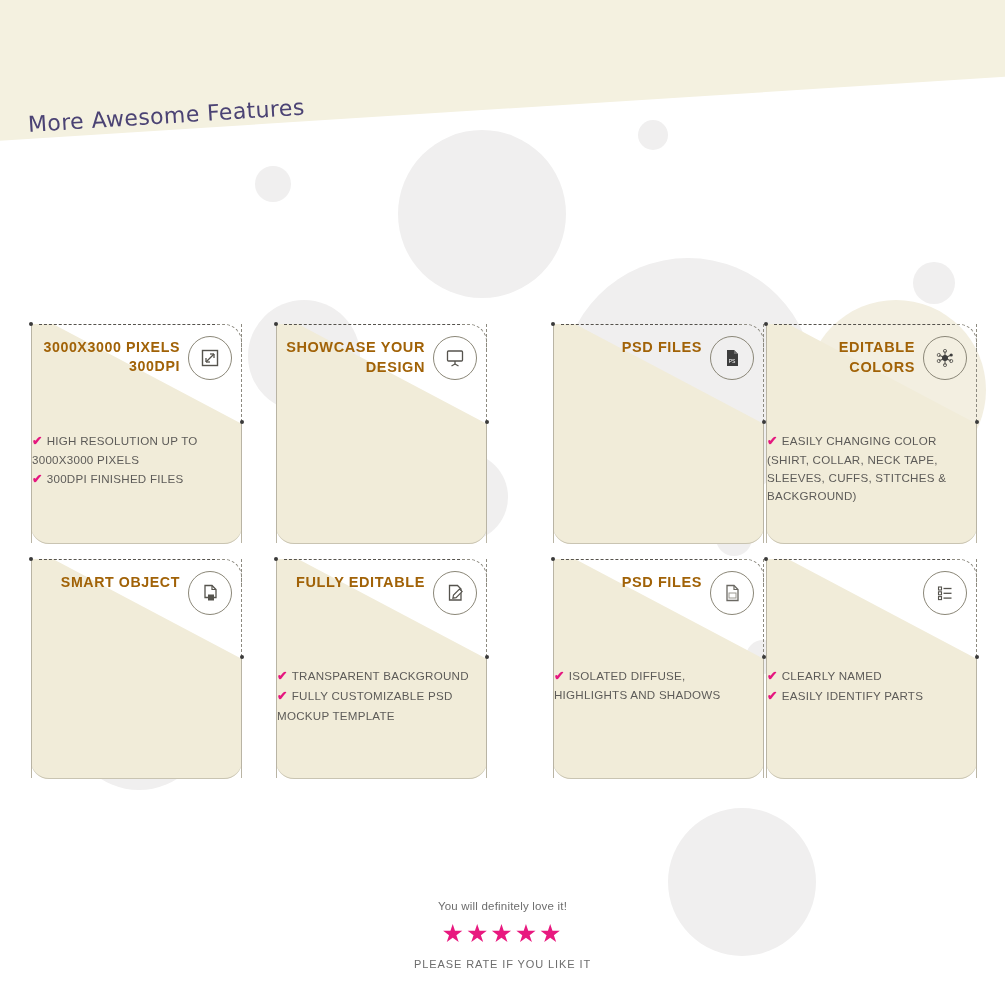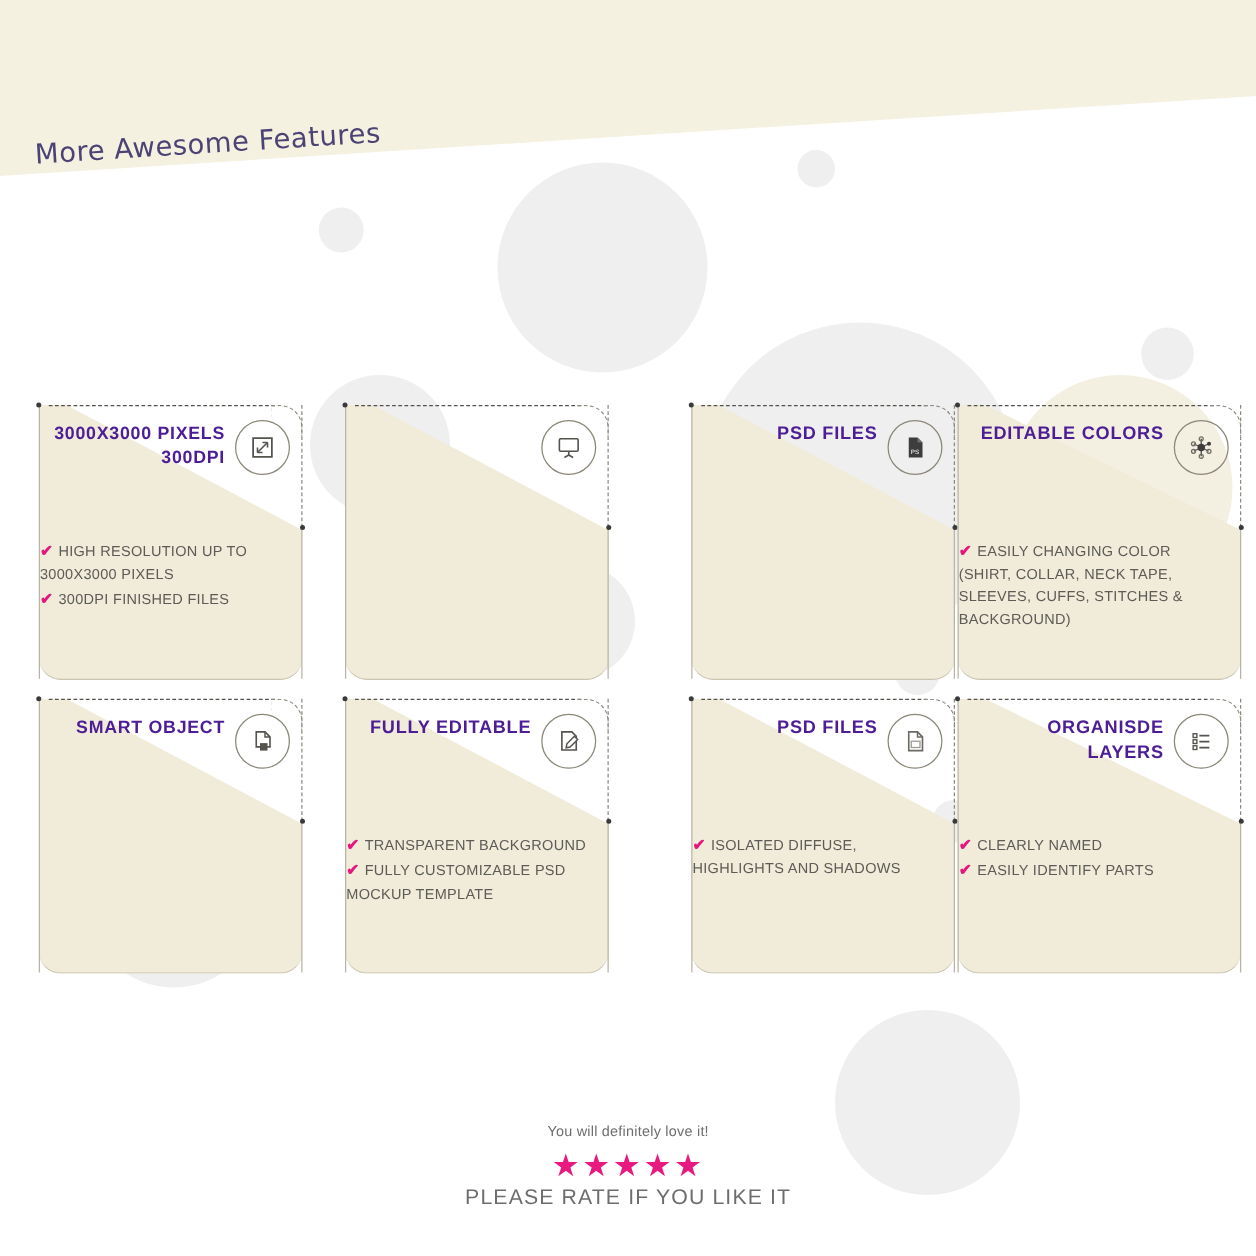--- a/index.html
+++ b/index.html
@@ -46,21 +46,21 @@
   .row{position:relative;height:235px;}
 
   .card{
     position:absolute;
     width:211px;height:222px;
     top:0;
   }
   .card.c0{left:31px;}
   .card.c1{left:276px;}
   .card.c2{left:521px;margin-left:32px;}
-  .card.c3{left:766px;padding-left:16px;}
+  .card.c3{left:766px;}
 
   
   .card-bg{
     position:absolute;left:0;top:0;width:100%;height:100%;
     background:#f1ecd9;
     border-bottom-left-radius:18px;
     border-bottom-right-radius:18px;
     clip-path:polygon(0 2px, 22px 2px, 100% 46%, 100% 100%, 0 100%);
   }
   .card-bg::after{
@@ -108,21 +108,21 @@
   .dot.mr{right:-2px;top:98px;}
 
   
   .card-head{
     position:absolute;left:10px;right:62px;top:16px;
     text-align:right;
     font-size:14.5px;
     font-weight:bold;
     letter-spacing:.6px;
     line-height:1.35;
-    color:#4c1d95;
+    color:#a16207;
     text-transform:uppercase;
     z-index:4;
   }
   .card.c0 .card-head{font-size:14.2px;}
 
   
   .icon-circle{
     position:absolute;right:10px;top:14px;
     width:42px;height:42px;border-radius:50%;
     border:1.4px solid #8b8778;
@@ -148,21 +148,21 @@
   
   #footer{
     position:absolute;left:0;top:900px;width:1005px;text-align:center;z-index:6;
   }
   #love{
     font-size:11.5px;color:#6d6d6d;letter-spacing:.2px;
     font-family:"Liberation Sans", sans-serif;
   }
   #stars{margin-top:9px;font-size:25px;color:#e8197f;letter-spacing:2px;line-height:1;}
   #rate{
-    margin-top:2px;font-size:17px;color:#6d6d6d;letter-spacing:.9px;
+    margin-top:12px;font-size:11px;color:#6d6d6d;letter-spacing:.9px;
   }
 </style>
 </head>
 <body>
 
 <div id="stage">
 
   <div class="deco" style="left:398px;top:130px;width:168px;height:168px;"></div>
   <div class="deco" style="left:255px;top:166px;width:36px;height:36px;"></div>
   <div class="deco" style="left:638px;top:120px;width:30px;height:30px;"></div>
@@ -213,20 +213,21 @@
 
       <div class="card c1">
         <div class="card-bg"></div>
         <div class="edge-left"></div>
         <div class="edge-top"></div>
         <div class="corner-arc"></div>
         <div class="edge-right-dash"></div>
         <div class="edge-right-solid"></div>
         <div class="dot tl"></div>
         <div class="dot mr"></div>
+        <div class="card-head">SHOWCASE YOUR DESIGN</div>
         <div class="icon-circle">
           <svg width="22" height="22" viewBox="0 0 22 22">
             <rect x="3.5" y="4" width="15" height="10" rx="1" fill="none" stroke="#55534d" stroke-width="1.3"></rect>
             <line x1="11" y1="14" x2="11" y2="17.5" stroke="#55534d" stroke-width="1.3"></line>
             <line x1="7.5" y1="19" x2="11" y2="17" stroke="#55534d" stroke-width="1.3"></line>
             <line x1="14.5" y1="19" x2="11" y2="17" stroke="#55534d" stroke-width="1.3"></line>
           </svg>
         </div>
       </div>
 
@@ -352,21 +353,20 @@
 
       <div class="card c3">
         <div class="card-bg"></div>
         <div class="edge-left"></div>
         <div class="edge-top"></div>
         <div class="corner-arc"></div>
         <div class="edge-right-dash"></div>
         <div class="edge-right-solid"></div>
         <div class="dot tl"></div>
         <div class="dot mr"></div>
-        <div class="card-head">ORGANISDE LAYERS</div>
         <div class="icon-circle">
           <svg width="22" height="22" viewBox="0 0 22 22">
             <rect x="4.5" y="5" width="3" height="3" fill="none" stroke="#55534d" stroke-width="1.1"></rect>
             <rect x="4.5" y="9.8" width="3" height="3" fill="none" stroke="#55534d" stroke-width="1.1"></rect>
             <rect x="4.5" y="14.6" width="3" height="3" fill="none" stroke="#55534d" stroke-width="1.1"></rect>
             <line x1="9.5" y1="6.5" x2="17.5" y2="6.5" stroke="#55534d" stroke-width="1.3"></line>
             <line x1="9.5" y1="11.3" x2="17.5" y2="11.3" stroke="#55534d" stroke-width="1.3"></line>
             <line x1="9.5" y1="16.1" x2="17.5" y2="16.1" stroke="#55534d" stroke-width="1.3"></line>
           </svg>
         </div>

